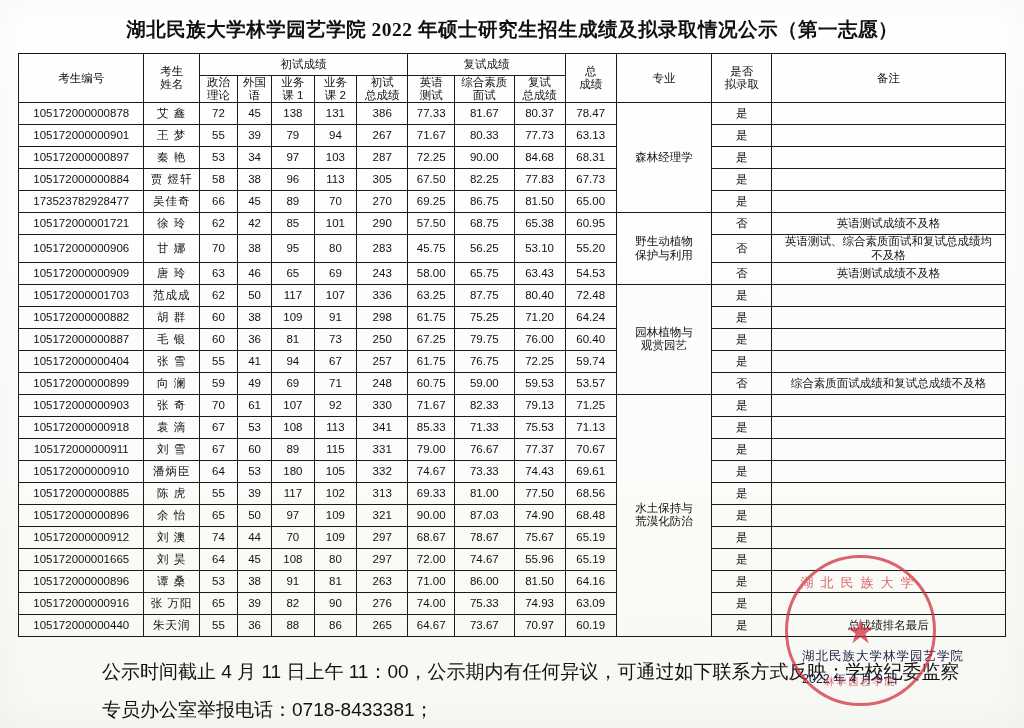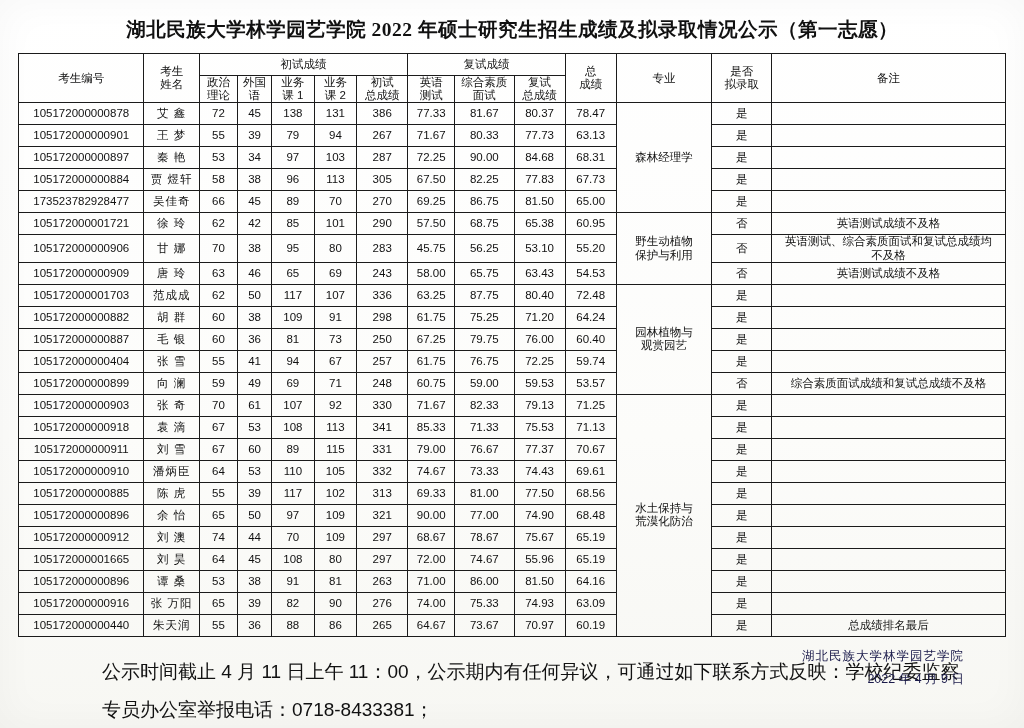--- a/index.html
+++ b/index.html
@@ -85,21 +85,21 @@
   .notes .line1 {
     padding-left: 55px;
   }
   .notes .line2 {
     padding-left: 55px;
   }
   .signature {
     position: absolute;
     right: 60px;
     bottom: 38px;
-    text-align: right;
+    text-align: left;
     font-size: 12.5px;
     line-height: 1.8;
     color: #1a1a4a;
   }
   .signature .org {
     letter-spacing: 1px;
   }
   .stamp {
     position: absolute;
     right: 88px;
@@ -481,21 +481,21 @@
           <td class="num">77.37</td>
           <td class="num">70.67</td>
           <td>是</td>
           <td class="remark-cell"></td>
         </tr>
         <tr>
           <td class="num">105172000000910</td>
           <td class="name-cell">潘炳臣</td>
           <td class="num">64</td>
           <td class="num">53</td>
-          <td class="num">110</td>
+          <td class="num">180</td>
           <td class="num">105</td>
           <td class="num">332</td>
           <td class="num">74.67</td>
           <td class="num">73.33</td>
           <td class="num">74.43</td>
           <td class="num">69.61</td>
           <td>是</td>
           <td class="remark-cell"></td>
         </tr>
         <tr>
@@ -515,21 +515,21 @@
         </tr>
         <tr>
           <td class="num">105172000000896</td>
           <td class="name-cell">余 怡</td>
           <td class="num">65</td>
           <td class="num">50</td>
           <td class="num">97</td>
           <td class="num">109</td>
           <td class="num">321</td>
           <td class="num">90.00</td>
-          <td class="num">77.00</td>
+          <td class="num">87.03</td>
           <td class="num">74.90</td>
           <td class="num">68.48</td>
           <td>是</td>
           <td class="remark-cell"></td>
         </tr>
         <tr>
           <td class="num">105172000000912</td>
           <td class="name-cell">刘 澳</td>
           <td class="num">74</td>
           <td class="num">44</td>
@@ -608,15 +608,20 @@
 
   <div class="notes">
     <div class="line1">公示时间截止 4 月 11 日上午 11：00，公示期内有任何异议，可通过如下联系方式反映：学校纪委监察专员办公室举报电话：0718-8433381；</div>
   </div>
 
   <div class="signature">
     <div class="org">湖北民族大学林学园艺学院</div>
     <div class="date">2022 年 4 月 9 日</div>
   </div>
 
+  <div class="stamp">
+    <div class="arc-top">湖北民族大学</div>
+    <div class="star">★</div>
+    <div class="arc-bottom">林学园艺学院</div>
+  </div>
 
   <div class="paper-edge"></div>
 </div>
 
 </body></html>

